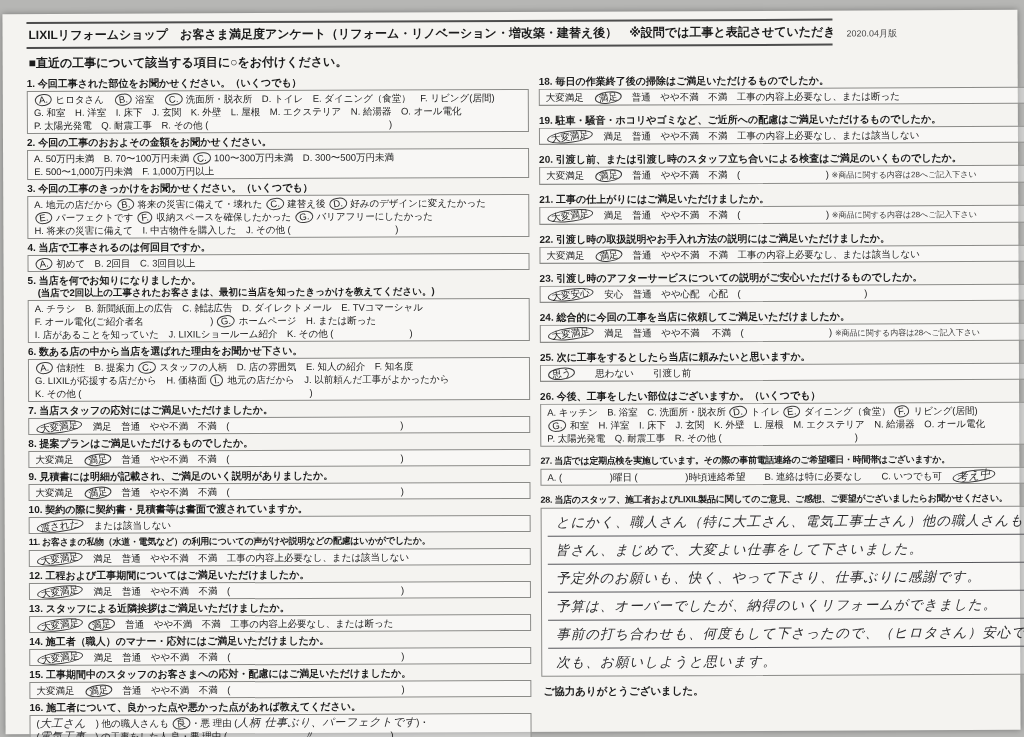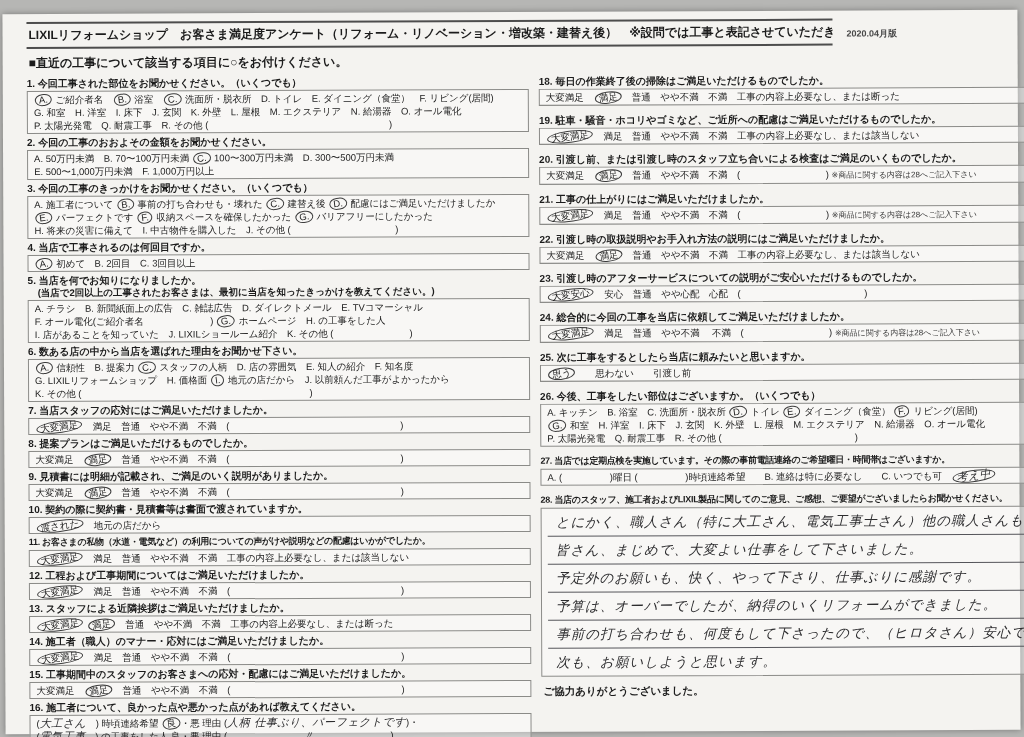--- a/index.html
+++ b/index.html
@@ -4,21 +4,21 @@
 <style>
   html,body{margin:0;padding:0;width:1024px;height:737px;overflow:hidden;
     background:#b6b6b4;font-family:"Liberation Sans","DejaVu Sans",sans-serif;}
   .sheet{position:absolute;left:4px;top:12px;right:5px;bottom:5px;
     background:#f4f3f0;transform:rotate(-0.25deg);
     box-shadow:0 0 6px rgba(0,0,0,.35);padding:8px 14px 0 24px;box-sizing:border-box;
     color:#1c1c1c;}
   .header{display:flex;align-items:flex-end;gap:14px;}
   .header-main{flex:0 0 auto;width:800px;border-top:2px solid #4d4d4d;border-bottom:2px solid #4d4d4d;
     padding:3px 4px 3px 2px;font-weight:bold;font-size:12px;white-space:nowrap;overflow:hidden;}
-  .header-version{font-size:9px;color:#4a4a4a;padding-bottom:5px;white-space:nowrap;font-weight:bold;}
+  .header-version{font-size:9px;color:#4a4a4a;padding-bottom:5px;white-space:nowrap;}
   .instruction{font-weight:bold;font-size:12px;margin:6px 0 4px 2px;}
   .columns{display:grid;grid-template-columns:502px 1fr;column-gap:10px;align-items:start;}
   .q{margin-bottom:2px;}
   .col-right .q{margin-bottom:8px;}
   .q-title{font-weight:bold;font-size:10px;line-height:13px;white-space:nowrap;margin-top:1px;}
   .q-title.tight{font-size:9px;letter-spacing:-0.3px;}
   .q-sub{font-weight:bold;font-size:9.5px;line-height:12px;margin-left:10px;white-space:nowrap;}
   .q-box{border:1px solid #8b8b88;background:rgba(255,255,255,.35);
     padding:1px 6px;font-size:9.5px;line-height:13px;margin-top:1px;}
   .q-line{white-space:nowrap;}
@@ -41,60 +41,60 @@
   <div class="header">
     <div class="header-main">LIXILリフォームショップ　お客さま満足度アンケート（リフォーム・リノベーション・増改築・建替え後）　※設問では工事と表記させていただきます。</div>
     <div class="header-version">2020.04月版</div>
   </div>
   <div class="instruction">■直近の工事について該当する項目に○をお付けください。</div>
   <div class="columns">
     <div class="col-left" id="col-left">
         <div class="q">
           <div class="q-title">1. 今回工事された部位をお聞かせください。（いくつでも）</div>
           <div class="q-box">
-            <div class="q-line"><span class="circled">A.</span><span> ご紹介者名　</span><span class="circled">B.</span><span> 浴室　</span><span class="circled">C.</span><span> 洗面所・脱衣所　D. トイレ　E. ダイニング（食堂）　F. リビング(居間)</span></div>
+            <div class="q-line"><span class="circled">A.</span><span> ヒロタさん　</span><span class="circled">B.</span><span> 浴室　</span><span class="circled">C.</span><span> 洗面所・脱衣所　D. トイレ　E. ダイニング（食堂）　F. リビング(居間)</span></div>
             <div class="q-line"><span>G. 和室　H. 洋室　I. 床下　J. 玄関　K. 外壁　L. 屋根　M. エクステリア　N. 給湯器　O. オール電化</span></div>
             <div class="q-line"><span>P. 太陽光発電　Q. 耐震工事　R. その他 (　　　　　　　　　　　　　　　　　　　)</span></div>
           </div>
         </div>
         <div class="q">
           <div class="q-title">2. 今回の工事のおおよその金額をお聞かせください。</div>
           <div class="q-box">
             <div class="q-line"><span>A. 50万円未満　B. 70〜100万円未満 </span><span class="circled">C.</span><span> 100〜300万円未満　D. 300〜500万円未満</span></div>
             <div class="q-line"><span>E. 500〜1,000万円未満　F. 1,000万円以上</span></div>
           </div>
         </div>
         <div class="q">
           <div class="q-title">3. 今回の工事のきっかけをお聞かせください。（いくつでも）</div>
           <div class="q-box">
-            <div class="q-line"><span>A. 施工者について </span><span class="circled">B.</span><span> 事前の打ち合わせも・壊れた </span><span class="circled">C.</span><span> 建替え後 </span><span class="circled">D.</span><span> 配慮にはご満足いただけましたか</span></div>
+            <div class="q-line"><span>A. 地元の店だから </span><span class="circled">B.</span><span> 将来の災害に備えて・壊れた </span><span class="circled">C.</span><span> 建替え後 </span><span class="circled">D.</span><span> 好みのデザインに変えたかった</span></div>
             <div class="q-line"><span class="circled">E.</span><span> パーフェクトです </span><span class="circled">F.</span><span> 収納スペースを確保したかった </span><span class="circled">G.</span><span> バリアフリーにしたかった</span></div>
             <div class="q-line"><span>H. 将来の災害に備えて　I. 中古物件を購入した　J. その他 (　　　　　　　　　　　)</span></div>
           </div>
         </div>
         <div class="q">
           <div class="q-title">4. 当店で工事されるのは何回目ですか。</div>
           <div class="q-box">
             <div class="q-line"><span class="circled">A.</span><span> 初めて　B. 2回目　C. 3回目以上</span></div>
           </div>
         </div>
         <div class="q">
           <div class="q-title">5. 当店を何でお知りになりましたか。</div>
           <div class="q-sub">(当店で2回以上の工事されたお客さまは、最初に当店を知ったきっかけを教えてください。)</div>
           <div class="q-box">
             <div class="q-line"><span>A. チラシ　B. 新聞紙面上の広告　C. 雑誌広告　D. ダイレクトメール　E. TVコマーシャル</span></div>
-            <div class="q-line"><span>F. オール電化(ご紹介者名　　　　　　　) </span><span class="circled">G.</span><span> ホームページ　H. の工事をした人</span></div>
+            <div class="q-line"><span>F. オール電化(ご紹介者名　　　　　　　) </span><span class="circled">G.</span><span> ホームページ　H. または断った</span></div>
             <div class="q-line"><span>I. 店があることを知っていた　J. LIXILショールーム紹介　K. その他 (　　　　　　　　)</span></div>
           </div>
         </div>
         <div class="q">
           <div class="q-title">6. 数ある店の中から当店を選ばれた理由をお聞かせ下さい。</div>
           <div class="q-box">
             <div class="q-line"><span class="circled">A.</span><span> 信頼性　B. 提案力 </span><span class="circled">C.</span><span> スタッフの人柄　D. 店の雰囲気　E. 知人の紹介　F. 知名度</span></div>
-            <div class="q-line"><span>G. LIXILリフォームショップ　H. 価格面 </span><span class="circled">I.</span><span> 地元の店だから　J. 以前頼んだ工事がよかったから</span></div>
+            <div class="q-line"><span>G. LIXILが応援する店だから　H. 価格面 </span><span class="circled">I.</span><span> 地元の店だから　J. 以前頼んだ工事がよかったから</span></div>
             <div class="q-line"><span>K. その他 (　　　　　　　　　　　　　　　　　　　　　　　　)</span></div>
           </div>
         </div>
         <div class="q">
           <div class="q-title">7. 当店スタッフの応対にはご満足いただけましたか。</div>
           <div class="q-box">
             <div class="q-line"><span class="circled">大変満足</span><span>　満足　普通　やや不満　不満　(　　　　　　　　　　　　　　　　　　)</span></div>
           </div>
         </div>
         <div class="q">
@@ -105,21 +105,21 @@
         </div>
         <div class="q">
           <div class="q-title">9. 見積書には明細が記載され、ご満足のいく説明がありましたか。</div>
           <div class="q-box">
             <div class="q-line"><span>大変満足　</span><span class="circled">満足</span><span>　普通　やや不満　不満　(　　　　　　　　　　　　　　　　　　)</span></div>
           </div>
         </div>
         <div class="q">
           <div class="q-title">10. 契約の際に契約書・見積書等は書面で渡されていますか。</div>
           <div class="q-box">
-            <div class="q-line"><span class="circled">渡された</span><span>　地元の店だから</span></div>
+            <div class="q-line"><span class="circled">渡された</span><span>　または該当しない</span></div>
           </div>
         </div>
         <div class="q">
           <div class="q-title tight">11. お客さまの私物（水道・電気など）の利用についての声がけや説明などの配慮はいかがでしたか。</div>
           <div class="q-box">
             <div class="q-line"><span class="circled">大変満足</span><span>　満足　普通　やや不満　不満　工事の内容上必要なし、または該当しない</span></div>
           </div>
         </div>
         <div class="q">
           <div class="q-title">12. 工程および工事期間についてはご満足いただけましたか。</div>
@@ -141,21 +141,21 @@
         </div>
         <div class="q">
           <div class="q-title">15. 工事期間中のスタッフのお客さまへの応対・配慮にはご満足いただけましたか。</div>
           <div class="q-box">
             <div class="q-line"><span>大変満足　</span><span class="circled">満足</span><span>　普通　やや不満　不満　(　　　　　　　　　　　　　　　　　　)</span></div>
           </div>
         </div>
         <div class="q">
           <div class="q-title">16. 施工者について、良かった点や悪かった点があれば教えてください。</div>
           <div class="q-box">
-            <div class="q-line"><span>(</span><span class="hand">大工さん</span><span>　) 時頃連絡希望 </span><span class="circled">良</span><span>・悪 理由 (</span><span class="hand">人柄 仕事ぶり、パーフェクトです</span><span>)・</span></div>
+            <div class="q-line"><span>(</span><span class="hand">大工さん</span><span>　) 他の職人さんも </span><span class="circled">良</span><span>・悪 理由 (</span><span class="hand">人柄 仕事ぶり、パーフェクトです</span><span>)・</span></div>
             <div class="q-line"><span>(</span><span class="hand">電気工事</span><span>　) の工事をした人 良・悪 理由 (　　　　　　　　</span><span class="hand">〃</span><span>　　　　　　　　)</span></div>
           </div>
         </div>
       </div>
     <div class="col-right" id="col-right">
     <div class="q">
           <div class="q-title">18. 毎日の作業終了後の掃除はご満足いただけるものでしたか。</div>
           <div class="q-box">
             <div class="q-line"><span>大変満足　</span><span class="circled">満足</span><span>　普通　やや不満　不満　工事の内容上必要なし、または断った</span></div>
           </div>

